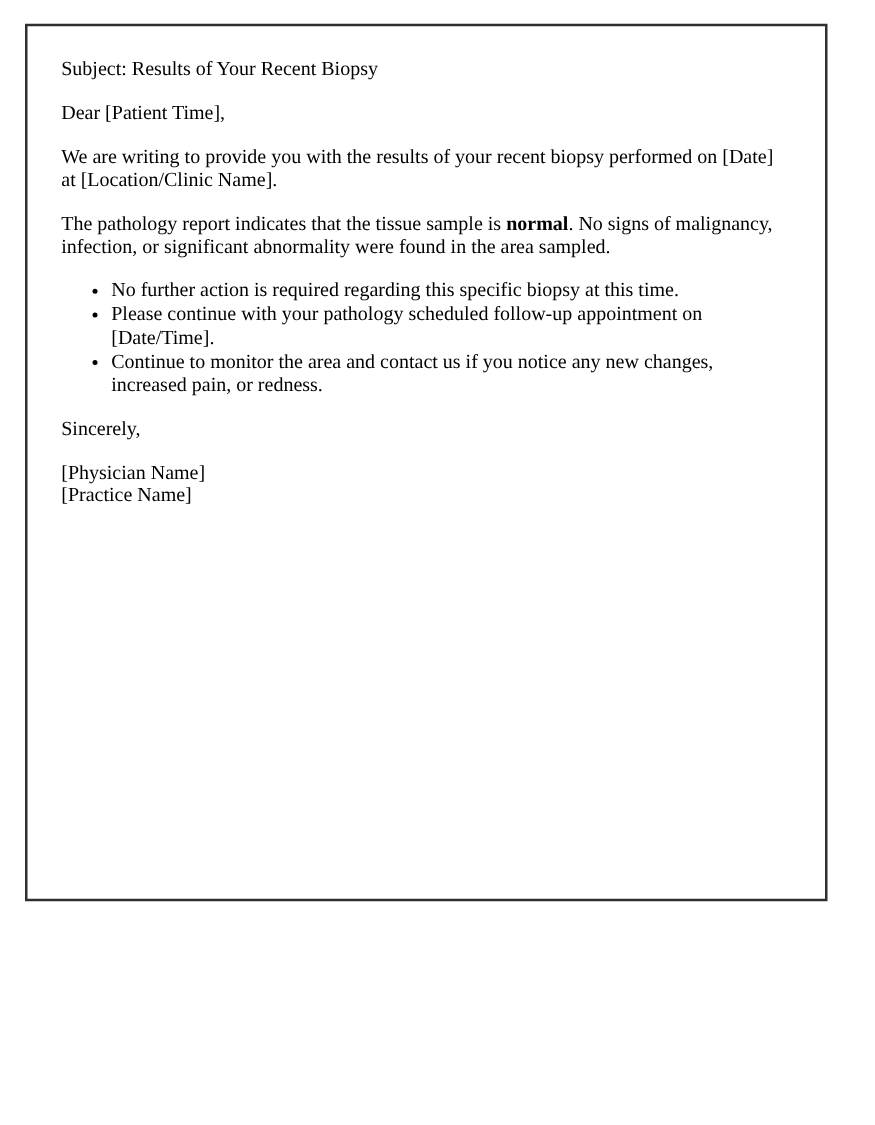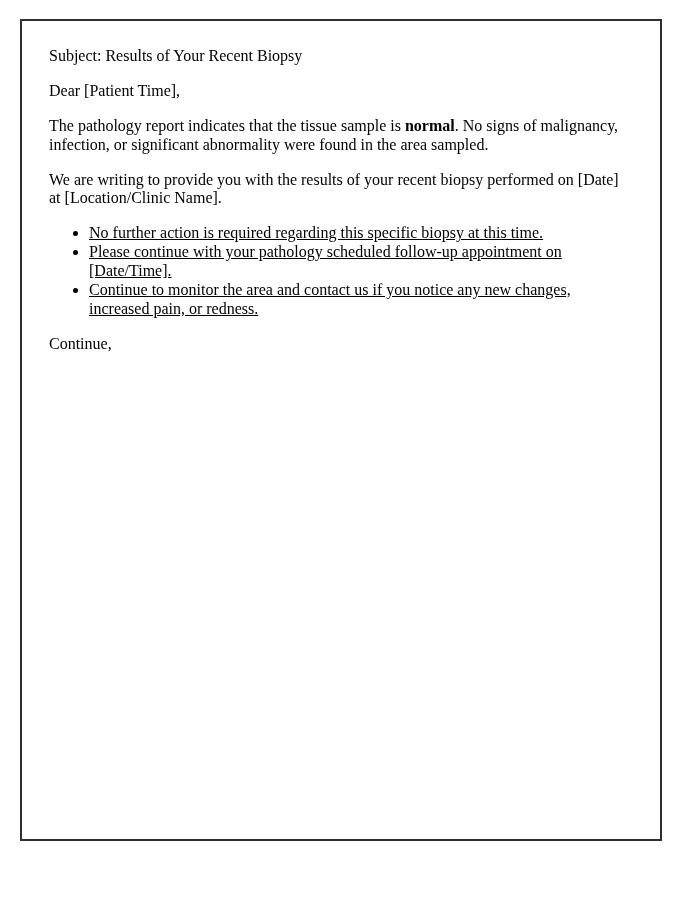--- a/index.html
+++ b/index.html
@@ -10,60 +10,60 @@
     height: 900px;
     background: #ffffff;
     font-family: "Liberation Serif", "DejaVu Serif", serif;
     color: #000000;
   }
   .letter-page {
     position: absolute;
     left: 20px;
     top: 19px;
     width: 642px;
-    height: 822px;
+    height: 702px;
     border: 2px solid #2f2f2f;
     background: #ffffff;
     padding: 26px 27px;
     font-size: 16px;
     line-height: 1.18;
   }
   .letter-page p {
     margin: 16px 0;
   }
   .letter-page p:first-child {
     margin-top: 0;
   }
   .letter-page ul {
     margin: 16px 0;
     padding-left: 40px;
   }
   .letter-page li {
     margin: 0;
-    text-decoration: underline;
   }
   .bold { font-weight: bold; }
 </style>
 </head>
 <body>
 
 <div class="letter-page">
 
   <p>Subject: Results of Your Recent Biopsy</p>
 
   <p>Dear [Patient Time],</p>
 
+  <p>We are writing to provide you with the results of your recent biopsy performed on [Date] at [Location/Clinic Name].</p>
+
   <p><span>The pathology report indicates that the tissue sample is </span><span class="bold">normal</span><span>. No signs of malignancy, infection, or significant abnormality were found in the area sampled.</span></p>
-
-  <p>We are writing to provide you with the results of your recent biopsy performed on [Date] at [Location/Clinic Name].</p>
 
 
   <ul>
     <li>No further action is required regarding this specific biopsy at this time.</li>
     <li>Please continue with your pathology scheduled follow-up appointment on [Date/Time].</li>
     <li>Continue to monitor the area and contact us if you notice any new changes, increased pain, or redness.</li>
   </ul>
 
 
-  <p>Continue,</p>
+  <p>Sincerely,</p>
 
+  <p><span>[Physician Name]</span><br><span>[Practice Name]</span></p>
 
 </div>
 
 </body></html>

